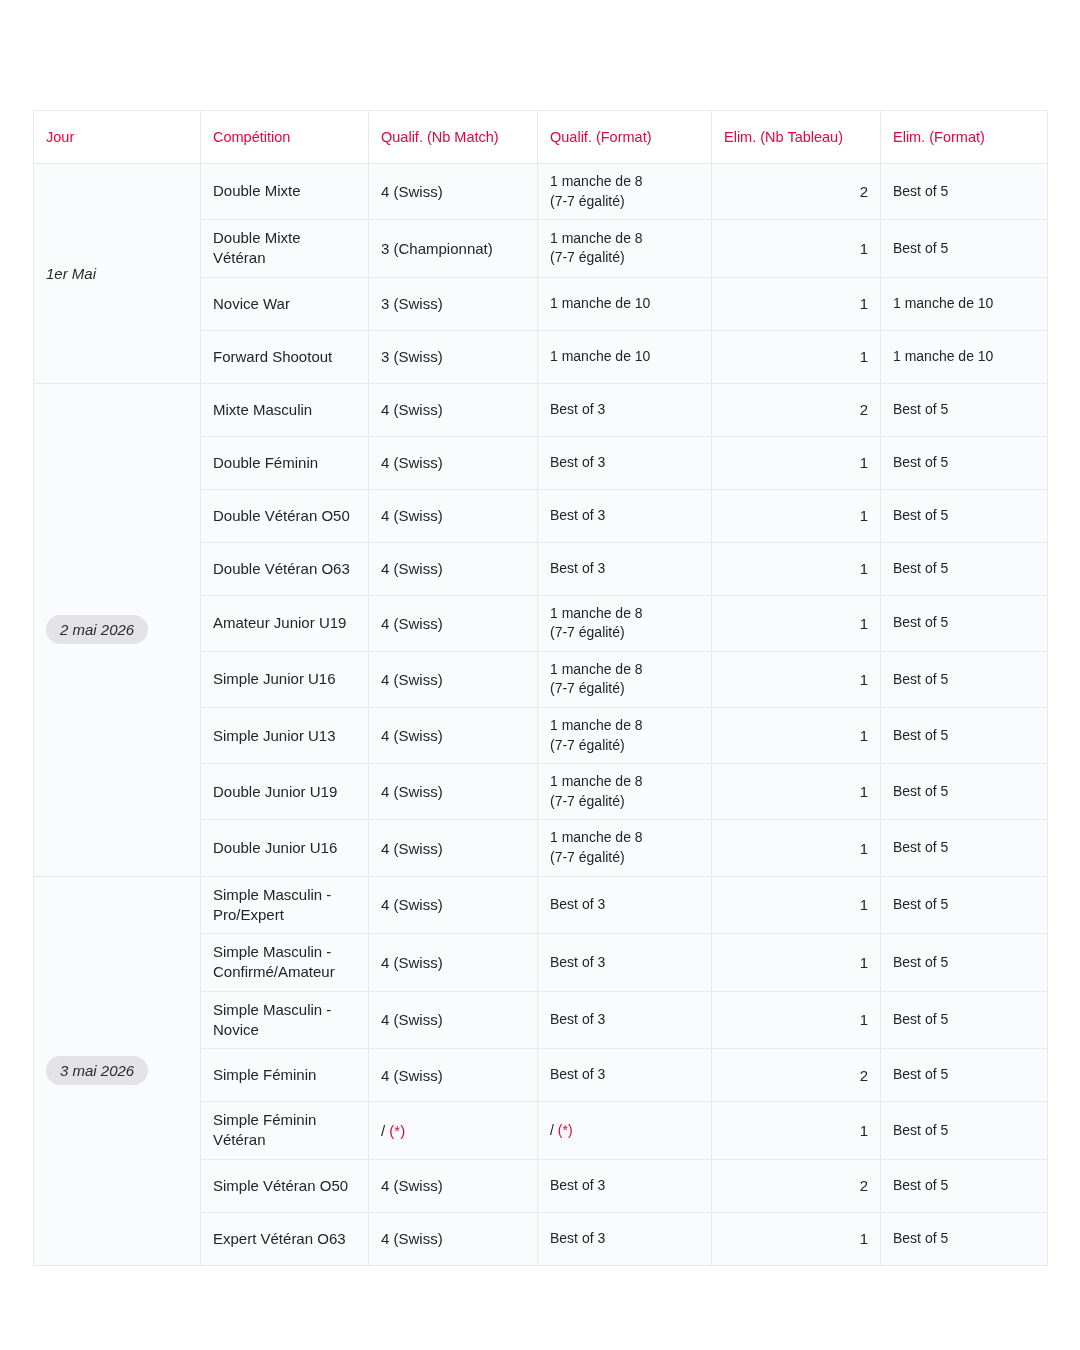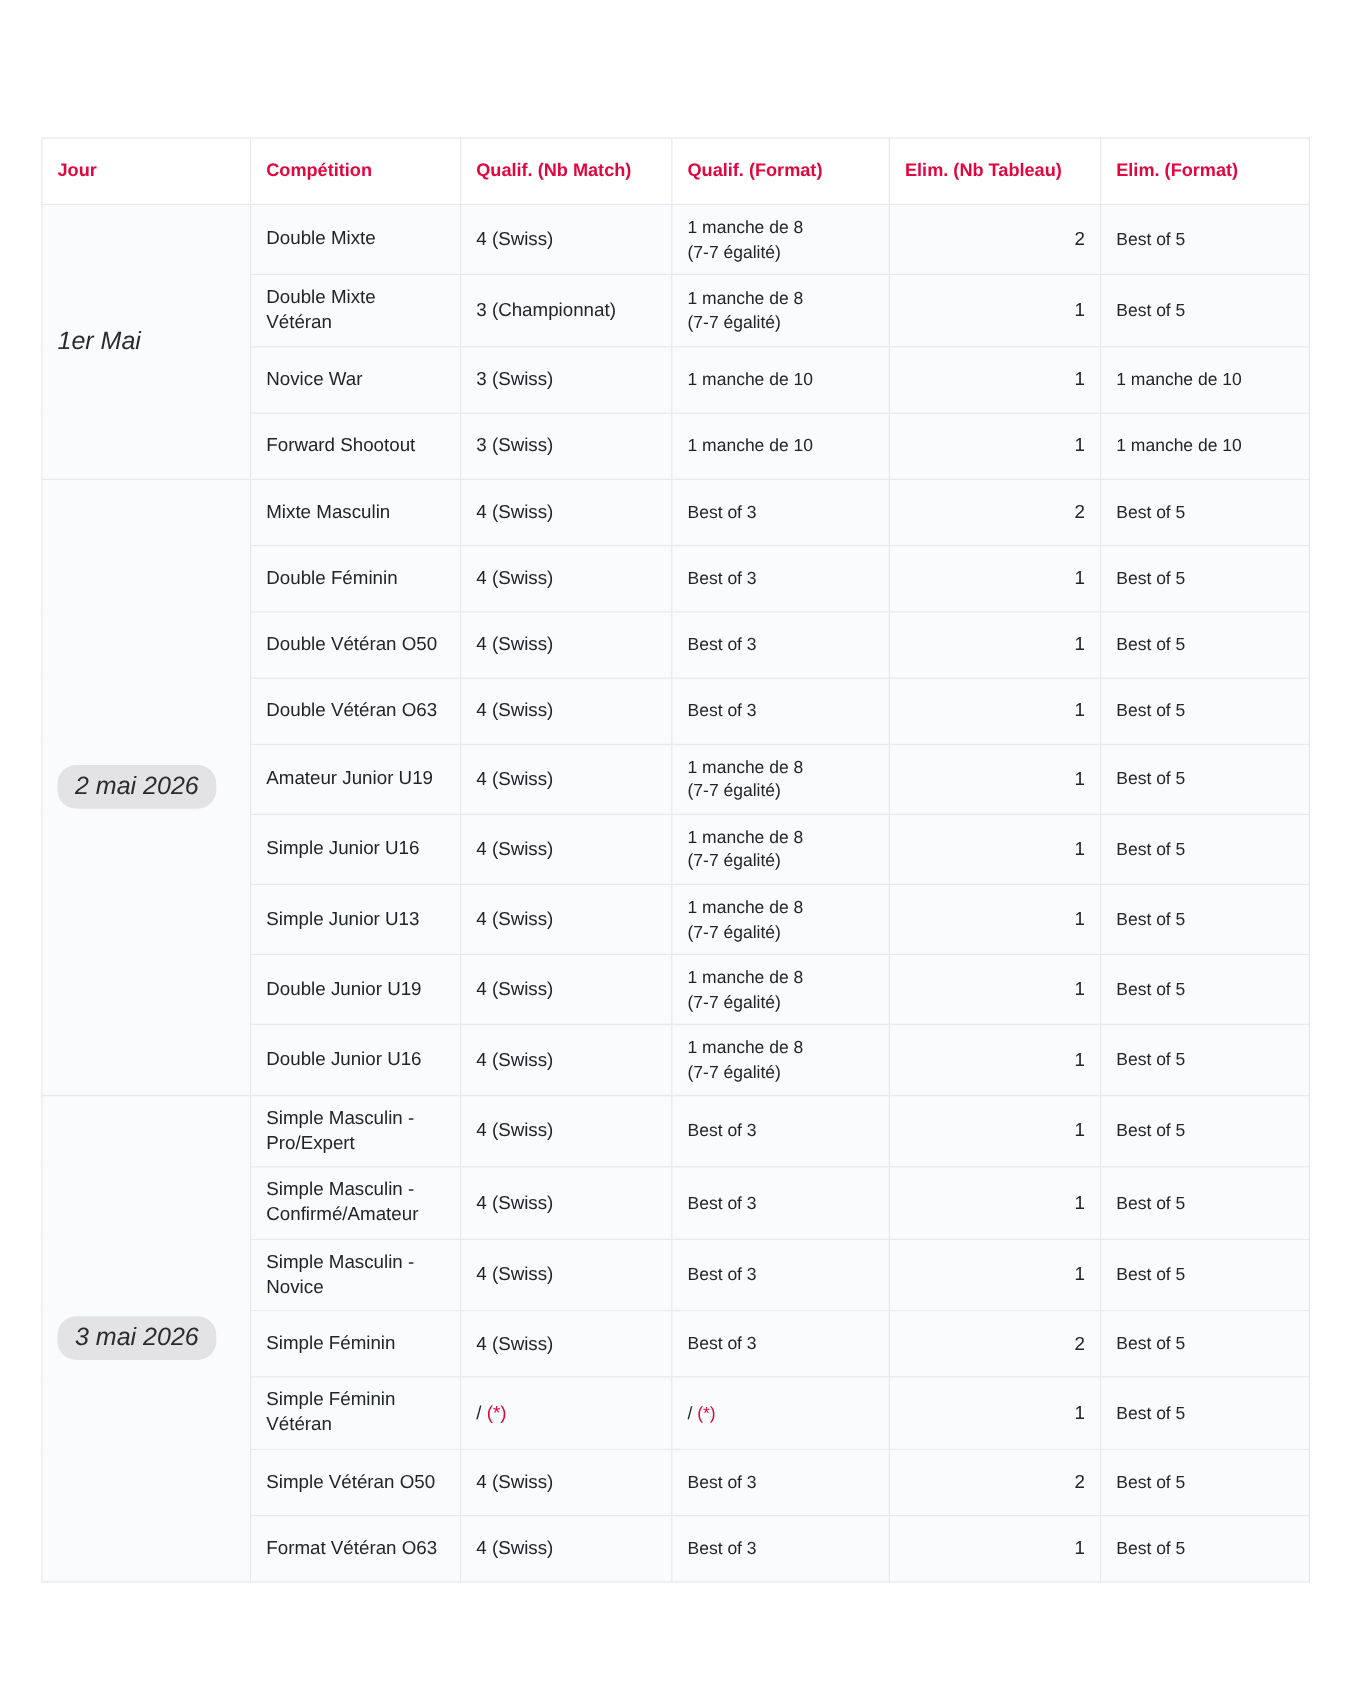--- a/index.html
+++ b/index.html
@@ -21,37 +21,37 @@
   }
   th, td {
     border: 1px solid var(--border-color, #e7e9ed);
     text-align: left;
     vertical-align: middle;
     color: #212529;
   }
   thead th {
     background: #ffffff;
     color: var(--accent-color, #e2063f);
-    font-weight: 700;
+    font-weight: 400;
     font-size: 14.5px;
     height: 50px;
     padding: 18px 12px;
     white-space: nowrap;
   }
   tbody td {
     background: var(--cell-bg, #fafbfc);
     font-size: 15px;
     height: 53px;
     padding: 8px 12px;
   }
   td.comp-cell { font-weight: 400; line-height: 1.35; }
   td.format-cell { white-space: pre-line; font-size: 14px; line-height: 1.4; }
   td.elim-nb-cell { text-align: right; }
   td.day-cell { font-style: italic; color: #2b2b2b; }
-  .day-label { display: inline-block; font-size: 20px; }
+  .day-label { display: inline-block; font-size: 15px; }
   .day-label.pill {
     background: var(--pill-bg, #e3e3e6);
     border-radius: 15px;
     padding: 6px 14px;
   }
   .note { color: var(--accent-color, #e2063f); }
   .slash { color: #212529; }
 </style>
 </head>
 <body>
@@ -214,21 +214,21 @@
           <td class="format-cell"><span>Best of 5</span></td>
         </tr>
         <tr>
           <td class="comp-cell"><span>Simple Vétéran O50</span></td>
           <td class=""><span>4 (Swiss)</span></td>
           <td class="format-cell"><span>Best of 3</span></td>
           <td class="elim-nb-cell"><span>2</span></td>
           <td class="format-cell"><span>Best of 5</span></td>
         </tr>
         <tr>
-          <td class="comp-cell"><span>Format Vétéran O63</span></td>
+          <td class="comp-cell"><span>Expert Vétéran O63</span></td>
           <td class=""><span>4 (Swiss)</span></td>
           <td class="format-cell"><span>Best of 3</span></td>
           <td class="elim-nb-cell"><span>1</span></td>
           <td class="format-cell"><span>Best of 5</span></td>
         </tr>
       </tbody>
   </table>
 </div>
 
 </body></html>

